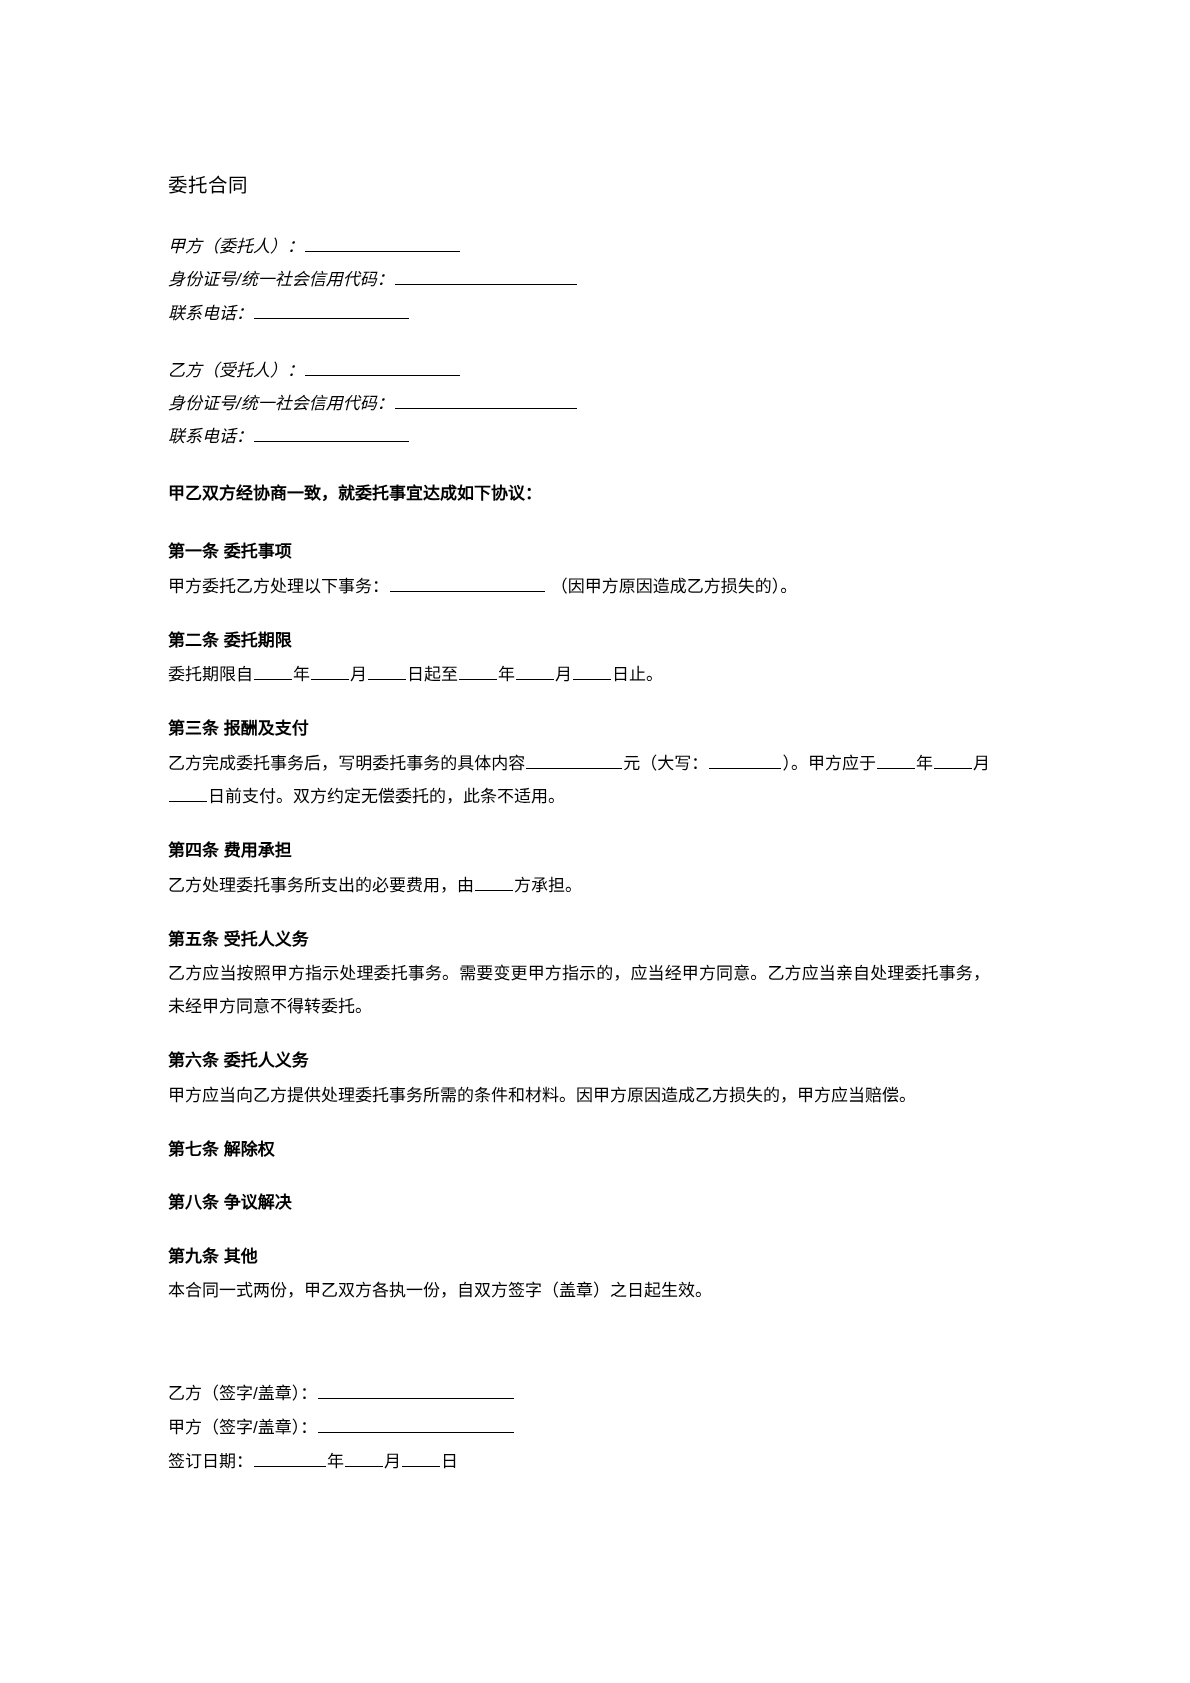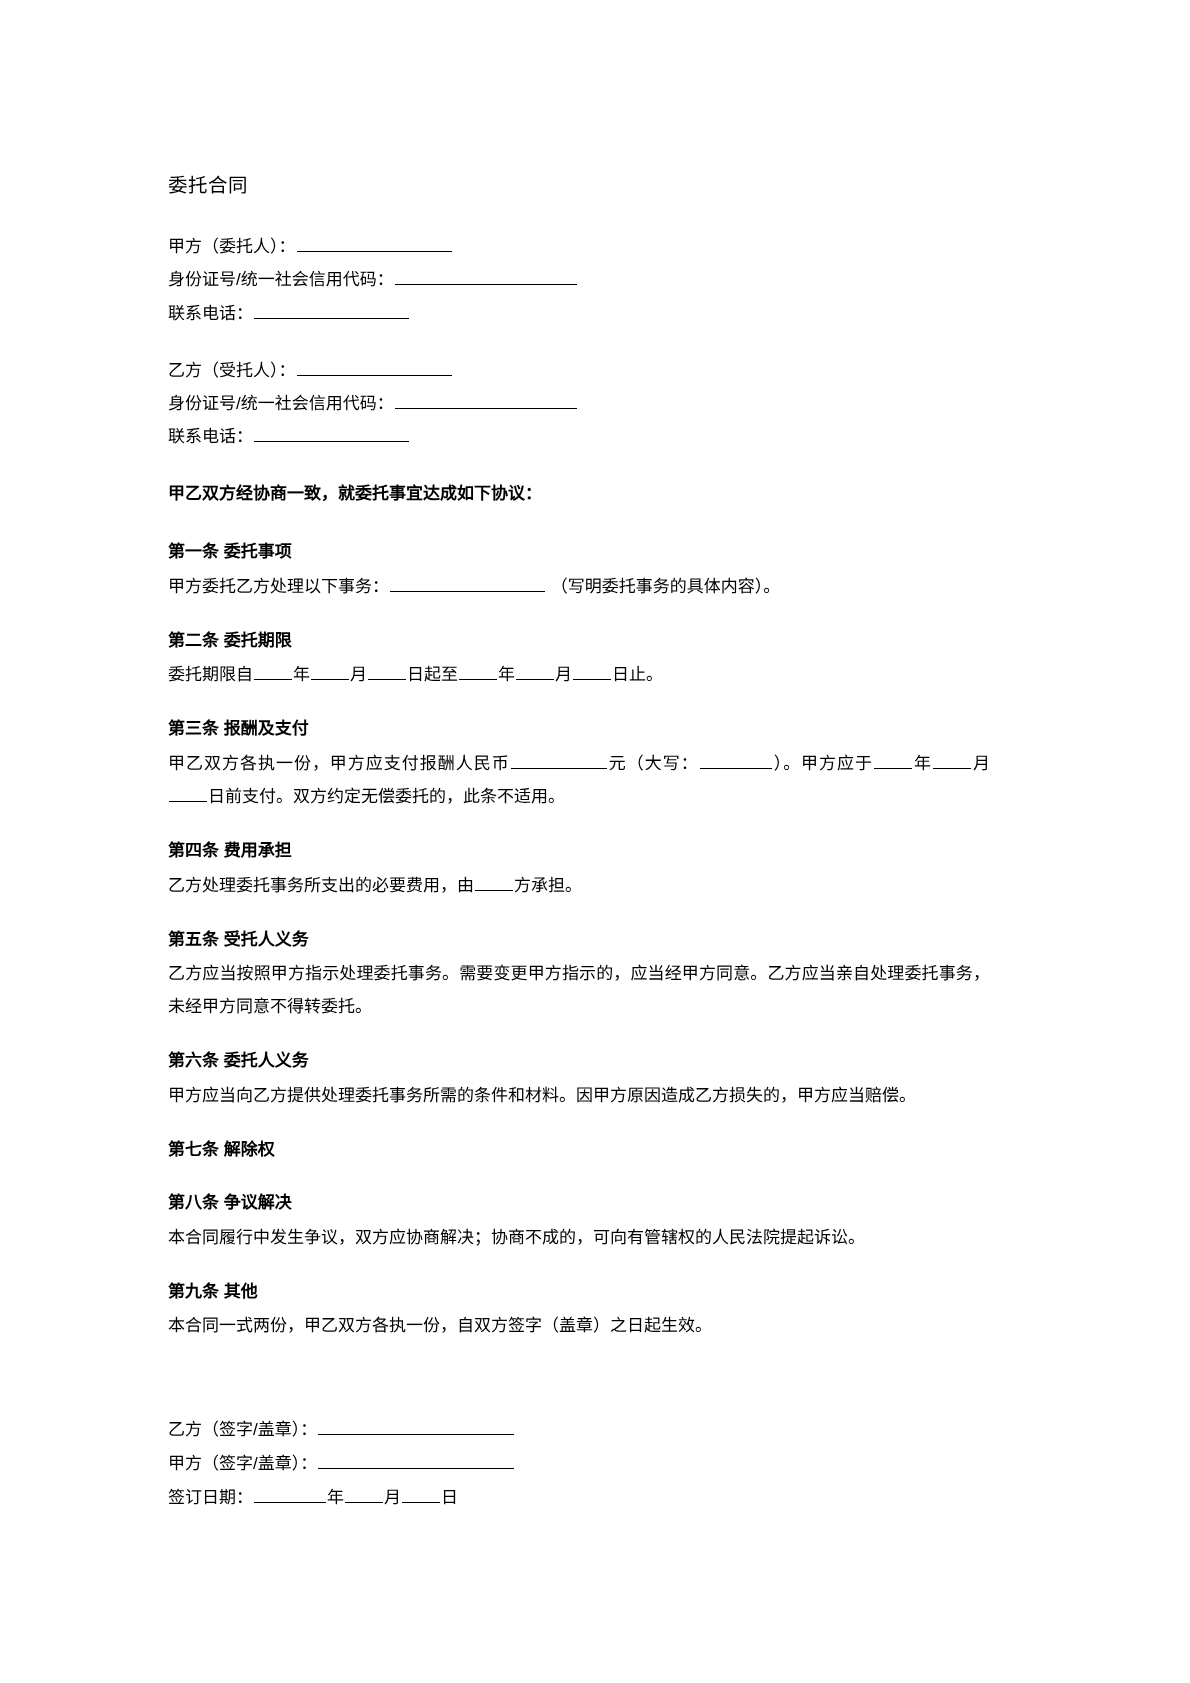--- a/index.html
+++ b/index.html
@@ -23,20 +23,21 @@
   }
   .doc-title {
     font-size: 19.5px;
     font-weight: normal;
     letter-spacing: 0.5px;
     margin: 11px 0 30px 0;
     line-height: 1.5;
   }
   .party-block {
     margin: 0 0 24px 0;
+    font-style: italic;
   }
   .line {
     font-size: 17px;
     line-height: 1.95;
     margin: 0;
     white-space: nowrap;
   }
   .para {
     font-size: 17px;
     line-height: 1.95;
@@ -118,35 +119,35 @@
       <span>联系电话：</span><span class="blank blank-xl"></span>
     </div>
   </div>
 
   <p class="para intro">甲乙双方经协商一致，就委托事宜达成如下协议：</p>
 
   <div class="clause">
     <div class="clause-title">第一条 委托事项</div>
     <div class="clause-body">
       <span>甲方委托乙方处理以下事务：</span><span class="blank blank-xl"></span>
-      <span>（写明委托事务的具体内容）。</span>
+      <span>（因甲方原因造成乙方损失的）。</span>
     </div>
   </div>
 
   <div class="clause">
     <div class="clause-title">第二条 委托期限</div>
     <div class="clause-body">
       <span>委托期限自</span><span class="blank blank-s"></span><span>年</span><span class="blank blank-s"></span><span>月</span><span class="blank blank-s"></span><span>日起至</span><span class="blank blank-s"></span><span>年</span><span class="blank blank-s"></span><span>月</span><span class="blank blank-s"></span><span>日止。</span>
     </div>
   </div>
 
   <div class="clause">
     <div class="clause-title">第三条 报酬及支付</div>
     <div class="clause-body">
-      <span>甲乙双方各执一份，甲方应支付报酬人民币</span><span class="blank blank-l"></span><span>元（大写：</span><span class="blank blank-m"></span><span>）。甲方应于</span><span class="blank blank-s"></span><span>年</span><span class="blank blank-s"></span><span>月</span><span class="blank blank-s"></span><span>日前支付。双方约定无偿委托的，此条不适用。</span>
+      <span>乙方完成委托事务后，写明委托事务的具体内容</span><span class="blank blank-l"></span><span>元（大写：</span><span class="blank blank-m"></span><span>）。甲方应于</span><span class="blank blank-s"></span><span>年</span><span class="blank blank-s"></span><span>月</span><span class="blank blank-s"></span><span>日前支付。双方约定无偿委托的，此条不适用。</span>
     </div>
   </div>
 
   <div class="clause">
     <div class="clause-title">第四条 费用承担</div>
     <div class="clause-body">
       <span>乙方处理委托事务所支出的必要费用，由</span><span class="blank blank-s"></span><span>方承担。</span>
     </div>
   </div>
 
@@ -159,21 +160,20 @@
     <div class="clause-title">第六条 委托人义务</div>
     <div class="clause-body">甲方应当向乙方提供处理委托事务所需的条件和材料。因甲方原因造成乙方损失的，甲方应当赔偿。</div>
   </div>
 
   <div class="clause">
     <div class="clause-title">第七条 解除权</div>
   </div>
 
   <div class="clause">
     <div class="clause-title">第八条 争议解决</div>
-    <div class="clause-body">本合同履行中发生争议，双方应协商解决；协商不成的，可向有管辖权的人民法院提起诉讼。</div>
   </div>
 
   <div class="clause">
     <div class="clause-title">第九条 其他</div>
     <div class="clause-body">本合同一式两份，甲乙双方各执一份，自双方签字（盖章）之日起生效。</div>
   </div>
 
   <div class="spacer-sm"></div>
 
   <div class="sig-block">

